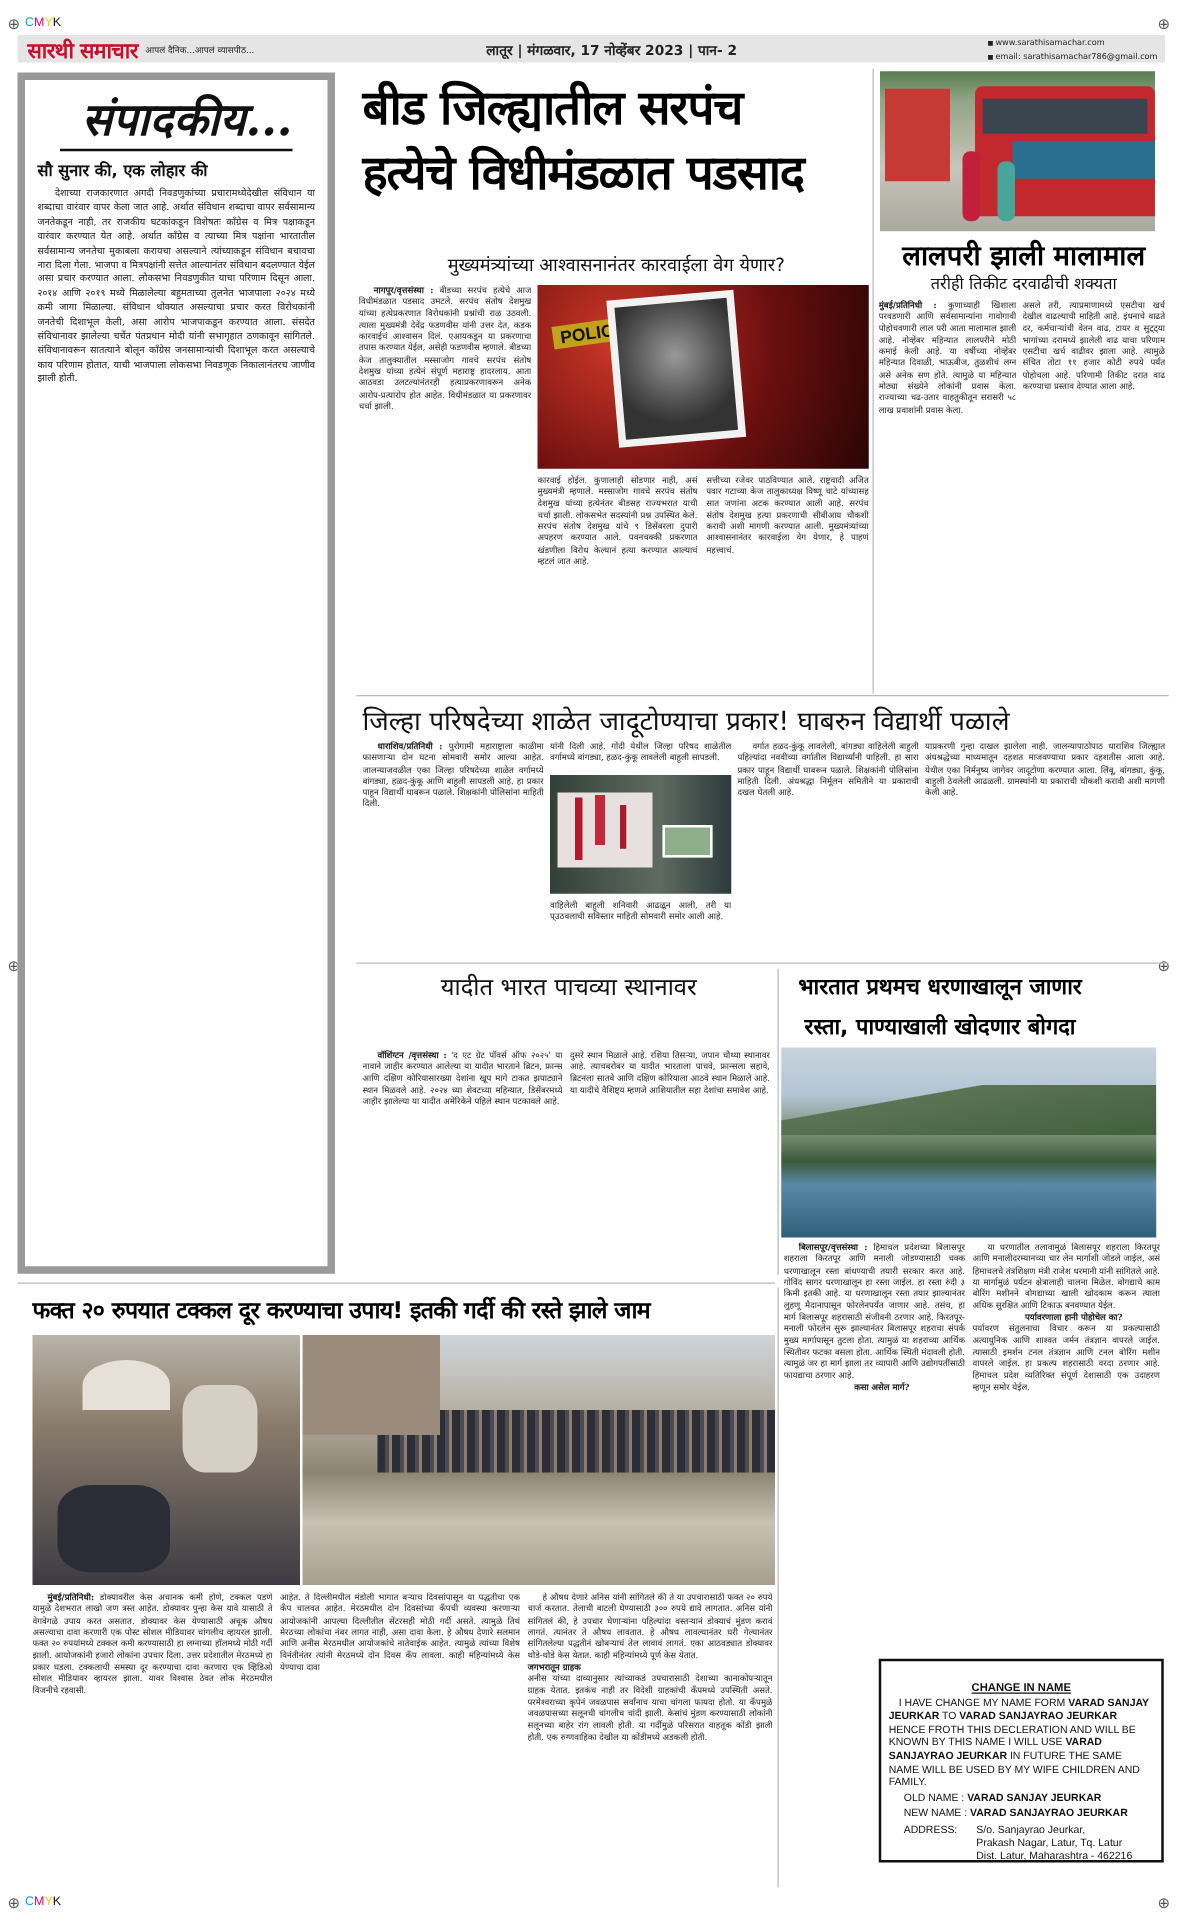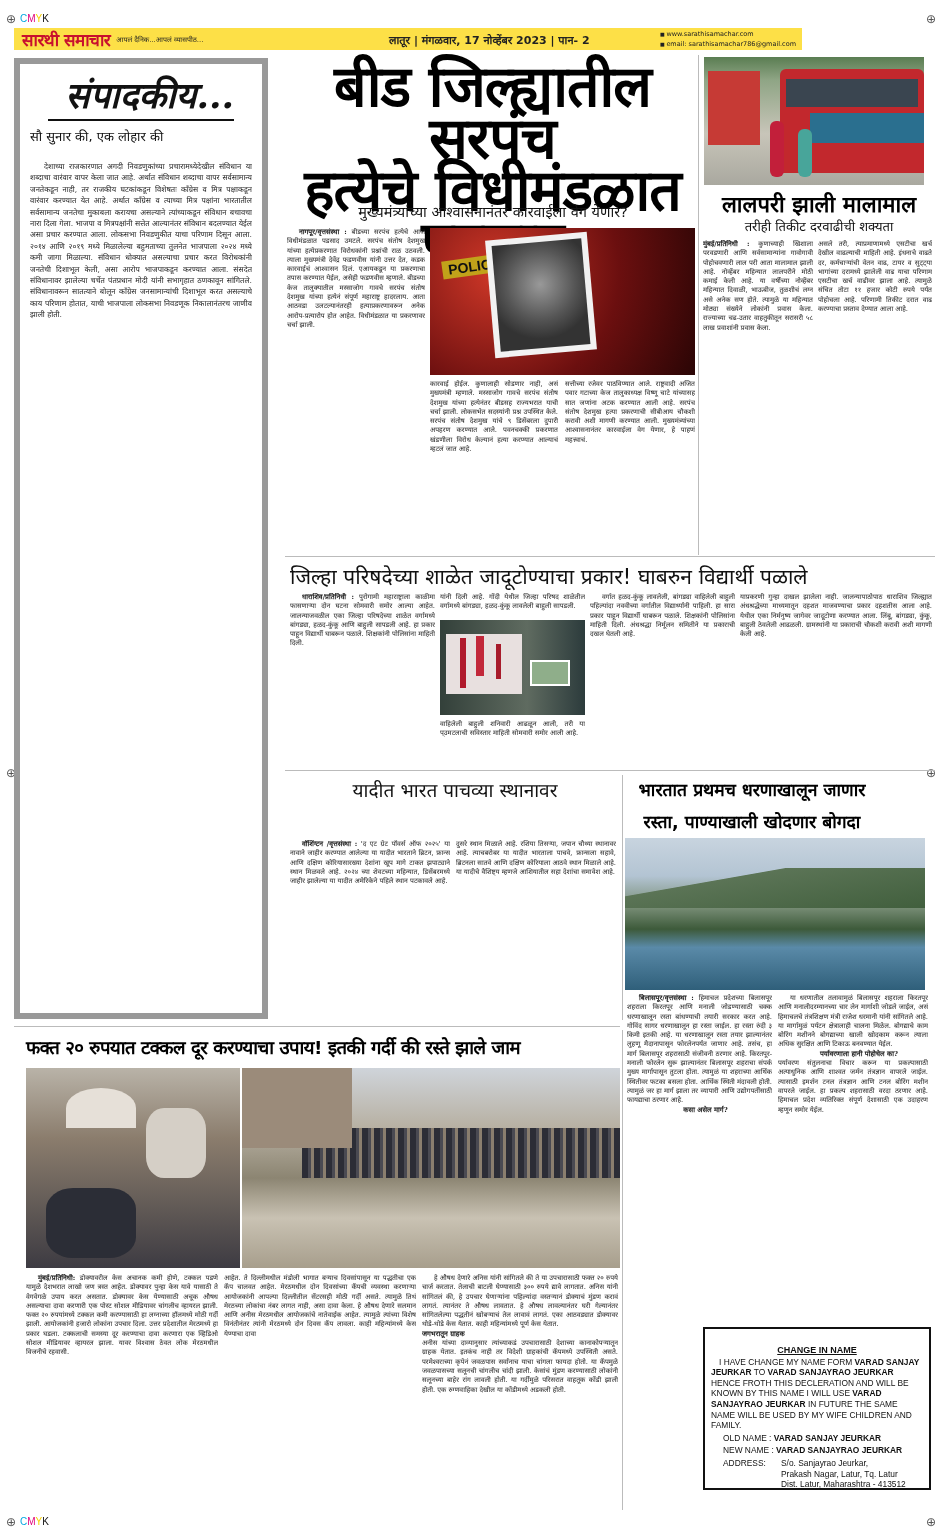--- a/index.html
+++ b/index.html
@@ -1,30 +1,30 @@
 <!DOCTYPE html>
 <html><head>
 <meta charset="utf-8">
 <style>
 *{box-sizing:border-box;margin:0;padding:0}
 body{width:945px;height:1538px;background:#fff;font-family:"DejaVu Sans",sans-serif;color:#111;position:relative;overflow:hidden}
 .reg{position:absolute;font-size:12px;color:#555}
 .cmyk{position:absolute;font-size:10px;font-family:"Liberation Sans",sans-serif}
 .cmyk .c{color:#00a6e0}.cmyk .m{color:#e0007a}.cmyk .y{color:#f5d000}.cmyk .k{color:#111}
-.masthead{position:absolute;left:14px;top:28px;width:788px;height:22px;background:#fde047;display:flex;align-items:center;padding:0 8px}
+.masthead{position:absolute;left:14px;top:28px;width:918px;height:22px;background:#e5e5e5;display:flex;align-items:center;padding:0 8px}
 .brand{font-family:"DejaVu Serif",serif;font-weight:bold;color:#c8102e;font-size:17px;letter-spacing:-0.5px}
 .tagline{font-size:7px;margin-left:6px;color:#222}
 .dateline{position:absolute;left:208px;font-size:11px;font-weight:bold;color:#222;width:260px}
 .contact{position:absolute;right:6px;top:1px;font-size:6.5px;line-height:10px;color:#222}
 .contact div::before{content:"■ ";font-size:5px}
 .text{font-size:6.8px;line-height:9.3px;text-align:justify;color:#222;font-family:"DejaVu Serif",serif}
 .col{position:absolute}
 .editorial{position:absolute;left:14px;top:58px;width:254px;height:961px;border:6px solid #999;background:#fff;padding:6px 10px}
 .editorial-title{font-family:"DejaVu Serif",serif;font-style:italic;font-weight:bold;font-size:36px;text-align:right;border-bottom:2px solid #111;margin:0 18px 6px}
-.editorial-head{font-weight:normal;font-size:13px;margin-bottom:16px}
+.editorial-head{font-weight:bold;font-size:13px;margin-bottom:4px}
 .h1{font-family:"DejaVu Sans",sans-serif;font-weight:900;letter-spacing:-1px;color:#000}
 .img{position:absolute;overflow:hidden}
 .vline{position:absolute;width:1px;background:#bbb}
 .hline{position:absolute;height:1px;background:#bbb}
 .notice{position:absolute;left:703px;top:1327px;width:228px;height:163px;border:2px solid #111;padding:16px 6px;font-family:"Liberation Sans",sans-serif;font-size:8.4px;line-height:10.6px;color:#111}
 .notice .title{text-align:center;font-weight:bold;text-decoration:underline;font-size:9px;margin-bottom:1px}
 .notice b{font-weight:bold}
 .notice .row{margin-left:12px;margin-top:2px}
 .subhead{font-weight:bold;text-align:center}
 </style>
@@ -49,21 +49,21 @@
     <div>email: sarathisamachar786@gmail.com</div>
   </div>
 </div>
 
 <div class="editorial">
   <div class="editorial-title">संपादकीय...</div>
   <div class="editorial-head">सौ सुनार की, एक लोहार की</div>
   <div class="text" style="font-size:7.6px;line-height:11.4px;height:840px;overflow:hidden;text-indent:14px">देशाच्या राजकारणात अगदी निवडणुकांच्या प्रचारामध्येदेखील संविधान या शब्दाचा वारंवार वापर केला जात आहे. अर्थात संविधान शब्दाचा वापर सर्वसामान्य जनतेकडून नाही, तर राजकीय घटकांकडून विशेषतः कॉंग्रेस व मित्र पक्षाकडून वारंवार करण्यात येत आहे. अर्थात कॉंग्रेस व त्याच्या मित्र पक्षांना भारतातील सर्वसामान्य जनतेचा मुकाबला करायचा असल्याने त्यांच्याकडून संविधान बचावचा नारा दिला गेला. भाजपा व मित्रपक्षांनी सत्तेत आल्यानंतर संविधान बदलण्यात येईल असा प्रचार करण्यात आला. लोकसभा निवडणुकीत याचा परिणाम दिसून आला. २०१४ आणि २०१९ मध्ये मिळालेल्या बहुमताच्या तुलनेत भाजपाला २०२४ मध्ये कमी जागा मिळाल्या. संविधान धोक्यात असल्याचा प्रचार करत विरोधकांनी जनतेची दिशाभूल केली, असा आरोप भाजपाकडून करण्यात आला. संसदेत संविधानावर झालेल्या चर्चेत पंतप्रधान मोदी यांनी सभागृहात ठणकावून सांगितले. संविधानावरून सातत्याने बोलून कॉंग्रेस जनसामान्यांची दिशाभूल करत असल्याचे काय परिणाम होतात, याची भाजपाला लोकसभा निवडणूक निकालानंतरच जाणीव झाली होती.</div>
 </div>
 
-<div class="h1" style="position:absolute;left:290px;top:60px;width:405px;font-size:57px;line-height:52px;text-align:center">
+<div class="h1" style="position:absolute;left:290px;top:60px;width:405px;font-size:38px;line-height:52px;text-align:left">
   <div>बीड जिल्ह्यातील सरपंच</div>
   <div>हत्येचे विधीमंडळात पडसाद</div>
 </div>
 <div style="position:absolute;left:288px;top:201px;width:410px;font-size:14.5px;text-align:center;font-weight:500">मुख्यमंत्र्यांच्या आश्वासनानंतर कारवाईला वेग येणार?</div>
 <div class="col text" style="left:287px;top:228px;width:138px;height:322px;overflow:hidden;text-indent:12px"><b>नागपूर/वृत्तसंस्था :</b> <span>बीडच्या सरपंच हत्येचे आज विधीमंडळात पडसाद उमटले. सरपंच संतोष देशमुख यांच्या हत्येप्रकरणात विरोधकांनी प्रश्नांची राळ उठवली. त्याला मुख्यमंत्री देवेंद्र फडणवीस यांनी उत्तर देत, कडक कारवाईचं आश्वासन दिलं. एआयकडून या प्रकरणाचा तपास करण्यात येईल, असेही फडणवीस म्हणाले. बीडच्या केज तालुक्यातील मस्साजोग गावचे सरपंच संतोष देशमुख यांच्या हत्येनं संपूर्ण महाराष्ट्र हादरलाय. आता आठवडा उलटल्यानंतरही हत्याप्रकरणावरून अनेक आरोप-प्रत्यारोप होत आहेत. विधीमंडळात या प्रकरणावर चर्चा झाली.</span></div>
 <div class="img" style="left:430px;top:228px;width:265px;height:147px;background:radial-gradient(circle at 25% 30%,#d03828,#6b0f0f 55%,#2a0505);">
   <div style="position:absolute;left:12px;top:28px;font:bold 14px 'Liberation Sans',sans-serif;color:#ffdd33;background:#c1a21a;transform:rotate(-8deg);padding:1px 6px;color:#111">POLICE LI</div>
   <div style="position:absolute;left:60px;top:8px;width:102px;height:118px;background:#f2f2f2;transform:rotate(-5deg);padding:6px">
     <div style="width:100%;height:100%;background:radial-gradient(circle at 50% 40%,#999 0,#555 45%,#333 70%)"></div>
   </div>
@@ -92,21 +92,21 @@
 <div class="col text" style="left:290px;top:593px;width:145px;height:170px;overflow:hidden;text-indent:12px"><b>धाराशिव/प्रतिनिधी :</b> <span>पुरोगामी महाराष्ट्राला काळीमा फासणाऱ्या दोन घटना सोमवारी समोर आल्या आहेत. जालन्याजवळील एका जिल्हा परिषदेच्या शाळेत वर्गामध्ये बांगड्या, हळद-कुंकू आणि बाहुली सापडली आहे. हा प्रकार पाहून विद्यार्थी घाबरून पळाले. शिक्षकांनी पोलिसांना माहिती दिली.</span></div>
 <div class="col text" style="left:440px;top:593px;width:145px;height:22px;overflow:hidden">यांनी दिली आहे. गोंदी येथील जिल्हा परिषद शाळेतील वर्गामध्ये बांगड्या, हळद-कुंकू लावलेली बाहुली सापडली.</div>
 <div class="img" style="left:440px;top:620px;width:145px;height:95px;background:linear-gradient(90deg,#33403a,#5f6b60 60%,#2c3b3c)">
   <div style="position:absolute;left:6px;top:14px;width:76px;height:60px;background:#e8e0df">
     <div style="position:absolute;left:14px;top:4px;width:6px;height:50px;background:#b01a2c"></div>
     <div style="position:absolute;left:30px;top:2px;width:8px;height:40px;background:#c2283a"></div>
     <div style="position:absolute;left:50px;top:10px;width:5px;height:35px;background:#a81b2b"></div>
   </div>
   <div style="position:absolute;left:90px;top:40px;width:40px;height:26px;background:#8fae8a;border:2px solid #fff"></div>
 </div>
-<div class="col text" style="left:440px;top:720px;width:145px;height:42px;overflow:hidden">वाहिलेली बाहुली शनिवारी आढळून आली, तरी या प्उमटलाची सविस्तार माहिती सोमवारी समोर आली आहे.</div>
+<div class="col text" style="left:440px;top:720px;width:145px;height:42px;overflow:hidden">वाहिलेली बाहुली शनिवारी आढळून आली, तरी या प्उठवलाची सविस्तार माहिती सोमवारी समोर आली आहे.</div>
 <div class="col text" style="left:590px;top:593px;width:145px;height:170px;overflow:hidden;text-indent:12px">वर्गात हळद-कुंकू लावलेली, बांगड्या वाहिलेली बाहुली पहिल्यांदा नववीच्या वर्गातील विद्यार्थ्यांनी पाहिली. हा सारा प्रकार पाहून विद्यार्थी घाबरून पळाले. शिक्षकांनी पोलिसांना माहिती दिली. अंधश्रद्धा निर्मूलन समितीने या प्रकाराची दखल घेतली आहे.</div>
 <div class="col text" style="left:740px;top:593px;width:192px;height:170px;overflow:hidden">याप्रकरणी गुन्हा दाखल झालेला नाही. जालन्यापाठोपाठ धाराशिव जिल्ह्यात अंधश्रद्धेच्या माध्यमातून दहशत माजवण्याचा प्रकार दहशतीस आला आहे. येथील एका निर्मनुष्य जागेवर जादूटोणा करण्यात आला. लिंबू, बांगड्या, कुंकू, बाहुली ठेवलेली आढळली. ग्रामस्थांनी या प्रकाराची चौकशी करावी अशी मागणी केली आहे.</div>
 
 <div class="hline" style="left:285px;top:770px;width:650px"></div>
 
 <div style="position:absolute;left:290px;top:776px;width:330px;font-size:19px;line-height:28px;text-align:center">
   <div>यादीत भारत पाचव्या स्थानावर</div>
 </div>
 <div class="col text" style="left:290px;top:840px;width:160px;height:170px;overflow:hidden;text-indent:12px"><b>वॉशिंग्टन /वृत्तसंस्था :</b> <span>'द एट ग्रेट पॉवर्स ऑफ २०२५' या नावाने जाहीर करण्यात आलेल्या या यादीत भारताने ब्रिटन, फ्रान्स आणि दक्षिण कोरियासारख्या देशांना खूप मागे टाकत झपाट्याने स्थान मिळवले आहे. २०२४ च्या शेवटच्या महिन्यात, डिसेंबरमध्ये जाहीर झालेल्या या यादीत अमेरिकेने पहिले स्थान पटकावले आहे.</span></div>
 <div class="col text" style="left:456px;top:840px;width:160px;height:170px;overflow:hidden">दुसरे स्थान मिळाले आहे. रशिया तिसऱ्या, जपान चौथ्या स्थानावर आहे. त्याचबरोबर या यादीत भारताला पाचवे, फ्रान्सला सहावे, ब्रिटनला सातवे आणि दक्षिण कोरियाला आठवे स्थान मिळाले आहे. या यादीचे वैशिष्ट्य म्हणजे आशियातील सहा देशांचा समावेश आहे.</div>
@@ -142,16 +142,16 @@
 <div class="notice">
   <div class="title">CHANGE IN NAME</div>
   <div style="text-indent:8px"><span>I HAVE CHANGE MY NAME FORM </span><b>VARAD SANJAY JEURKAR</b><span> TO </span><b>VARAD SANJAYRAO JEURKAR</b><span> HENCE FROTH THIS DECLERATION AND WILL BE KNOWN BY THIS NAME I WILL USE </span><b>VARAD SANJAYRAO JEURKAR</b><span> IN FUTURE THE SAME NAME WILL BE USED BY MY WIFE CHILDREN AND FAMILY.</span></div>
   <div class="row"><span>OLD NAME : </span><b>VARAD SANJAY JEURKAR</b></div>
   <div class="row"><span>NEW NAME : </span><b>VARAD SANJAYRAO JEURKAR</b></div>
   <div class="row" style="display:flex">
     <span style="width:58px">ADDRESS:</span>
     <div>
       <div>S/o. Sanjayrao Jeurkar,</div>
       <div>Prakash Nagar, Latur, Tq. Latur</div>
-      <div>Dist. Latur, Maharashtra - 413512</div>
+      <div>Dist. Latur, Maharashtra - 462216</div>
     </div>
   </div>
 </div>
 
 </body></html>

